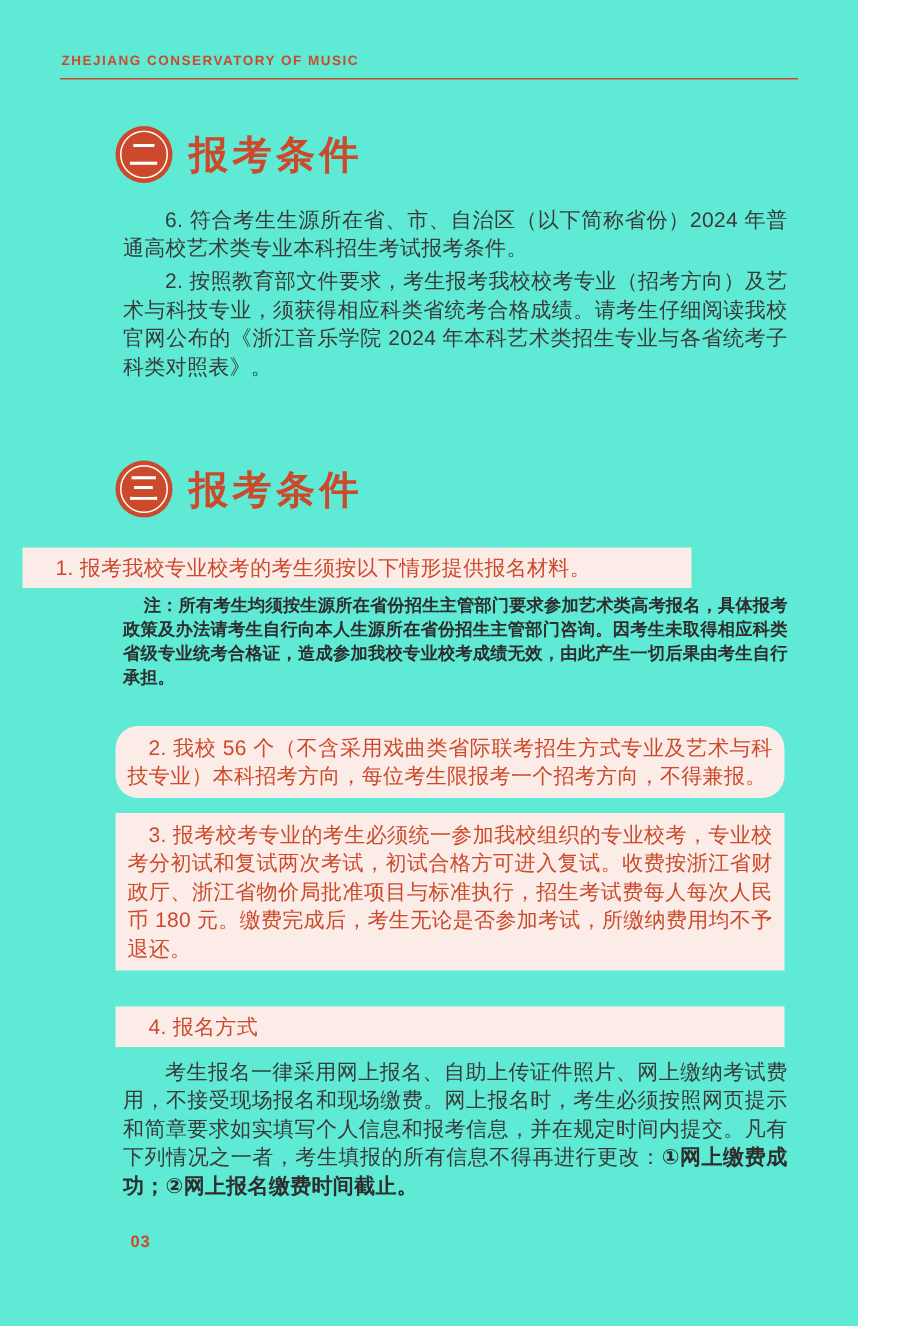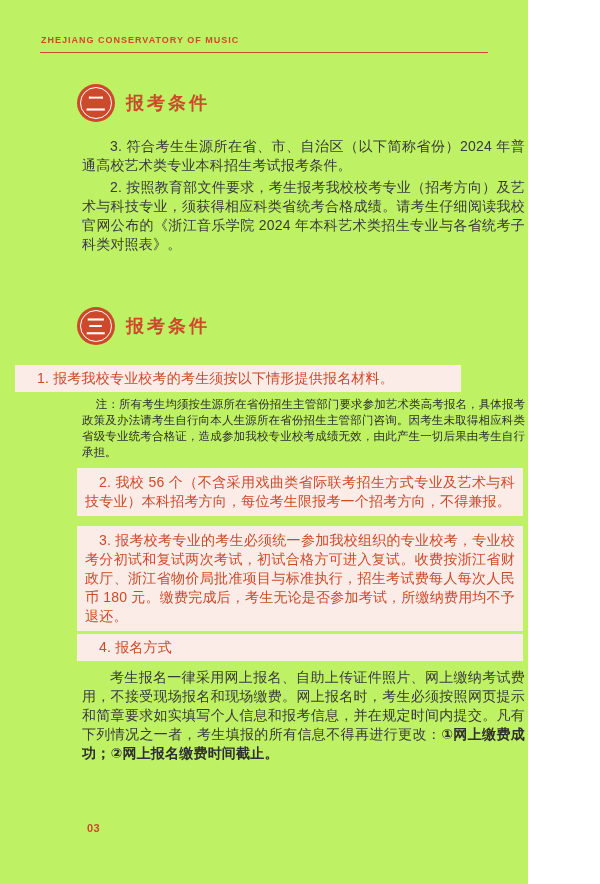--- a/index.html
+++ b/index.html
@@ -4,22 +4,22 @@
 <style>
   :root{
     --accent:#cc4a2b;
     --hl-bg:#fbece7;
     --body-text:#3a3a3a;
   }
   *{box-sizing:border-box;margin:0;padding:0;}
   html,body{background:#ffffff;}
   .page{
     position:relative;
-    width:528px;height:884px;
-    background:#bef264;
+    width:572px;height:884px;
+    background:#5eead4;
     overflow:hidden;
     font-family:"Liberation Sans","DejaVu Sans",sans-serif;
   }
   
   .header{
     margin:0 40px;
     padding:35px 0 7px 1px;
     border-bottom:1px solid var(--accent);
   }
   .brand{
@@ -54,21 +54,21 @@
     color:#ffffff;
     font-size:19px;
     font-weight:bold;
     font-family:"Liberation Serif","DejaVu Serif",serif;
     line-height:1;
     position:relative;z-index:1;
   }
   .sec-title{
     margin-left:11px;
     color:var(--accent);
-    font-size:18px;
+    font-size:26px;
     font-weight:bold;
     letter-spacing:3px;
     font-family:"Liberation Serif","DejaVu Serif",serif;
     text-align:center;
   }
   
   .col{margin:0 75px 0 82px;}
   .para{
     color:var(--body-text);
     font-size:14px;
@@ -76,21 +76,21 @@
     letter-spacing:0.2px;
     text-align:justify;
     text-indent:2em;
     width:443px;
   }
   .para + .para{margin-top:3px;}
   .para b{font-weight:bold;color:#2e2e2e;}
   .note{
     margin-top:4px;
     color:#2e2e2e;
-    font-weight:normal;
+    font-weight:bold;
     font-size:11.5px;
     line-height:16px;
     text-align:justify;
     text-indent:1.2em;
     width:443px;
   }
   
   .hl{
     margin-left:77px;
     width:446px;
@@ -98,23 +98,23 @@
     color:var(--accent);
     font-size:14px;
     line-height:19px;
     letter-spacing:0.2px;
     text-align:justify;
     text-indent:1em;
     padding:4px 8px;
   }
   .hl.multi{padding:5px 8px;}
   .hl-1{margin-top:0;margin-left:15px;}
-  .hl-2{margin-top:8px;}
+  .hl-2{margin-top:24px;border-radius:15px;}
   .hl-3{margin-top:10px;}
-  .hl-4{margin-top:3px;}
+  .hl-4{margin-top:24px;}
   .after-hl{margin-top:7px;}
   
   .page-num{
     position:absolute;
     left:43px;top:822px;
     color:var(--accent);
     font-size:11px;
     font-weight:bold;
     letter-spacing:0.5px;
     padding-left:44px;
@@ -130,21 +130,21 @@
   </div>
 
   <div class="sec-heading">
     <div class="seal">
       <span class="seal-num">二</span>
     </div>
     <div class="sec-title">报考条件</div>
   </div>
 
   <div class="col">
-    <p class="para">3. 符合考生生源所在省、市、自治区（以下简称省份）2024 年普通高校艺术类专业本科招生考试报考条件。</p>
+    <p class="para">6. 符合考生生源所在省、市、自治区（以下简称省份）2024 年普通高校艺术类专业本科招生考试报考条件。</p>
     <p class="para">2. 按照教育部文件要求，考生报考我校校考专业（招考方向）及艺术与科技专业，须获得相应科类省统考合格成绩。请考生仔细阅读我校官网公布的《浙江音乐学院 2024 年本科艺术类招生专业与各省统考子科类对照表》。</p>
   </div>
 
   <div class="sec-heading second">
     <div class="seal">
       <span class="seal-num">三</span>
     </div>
     <div class="sec-title">报考条件</div>
   </div>
 

